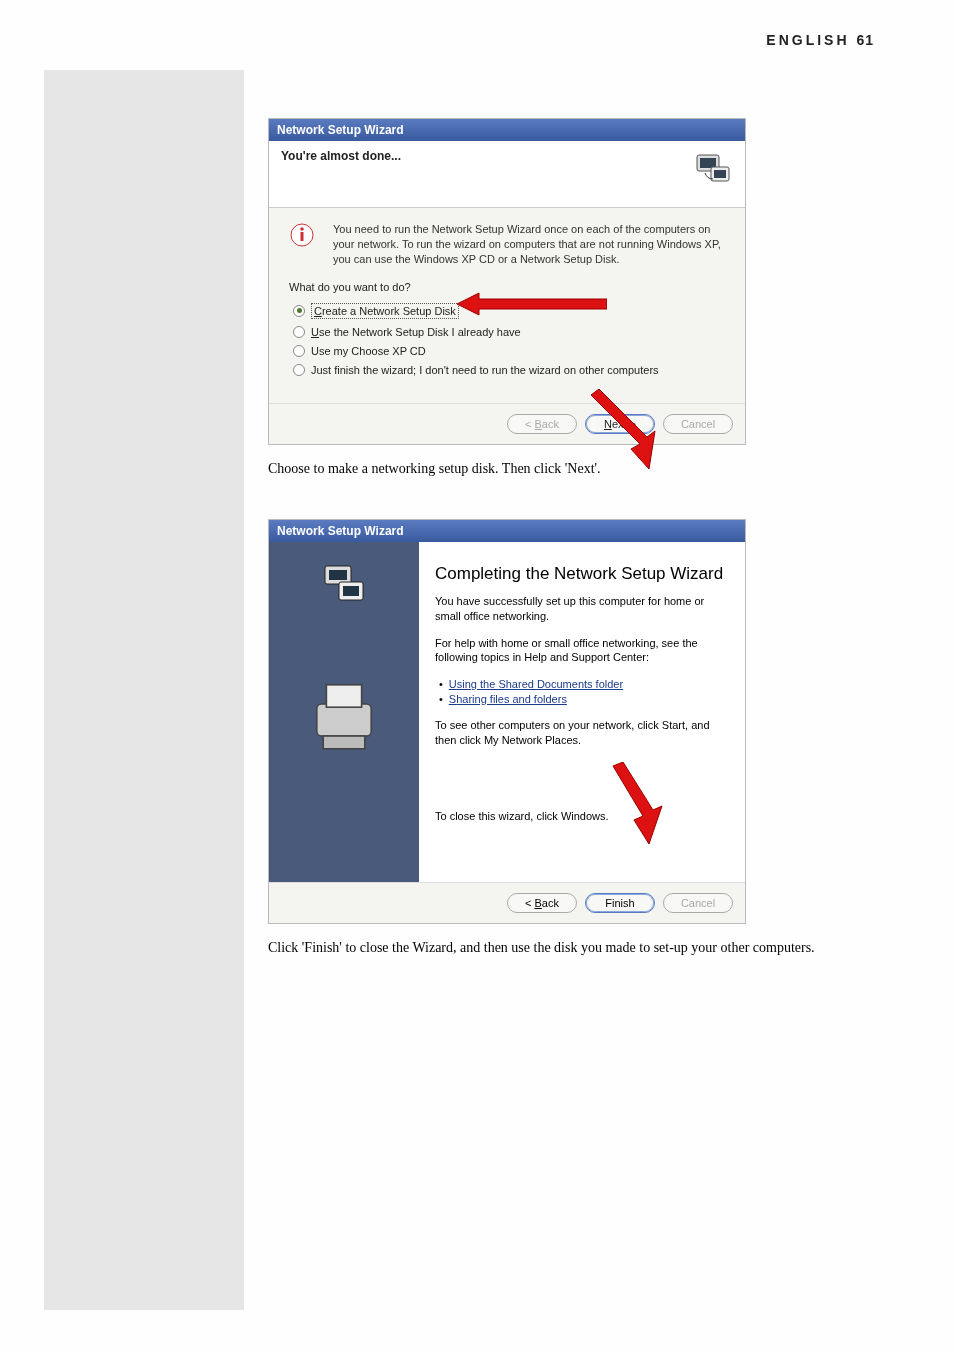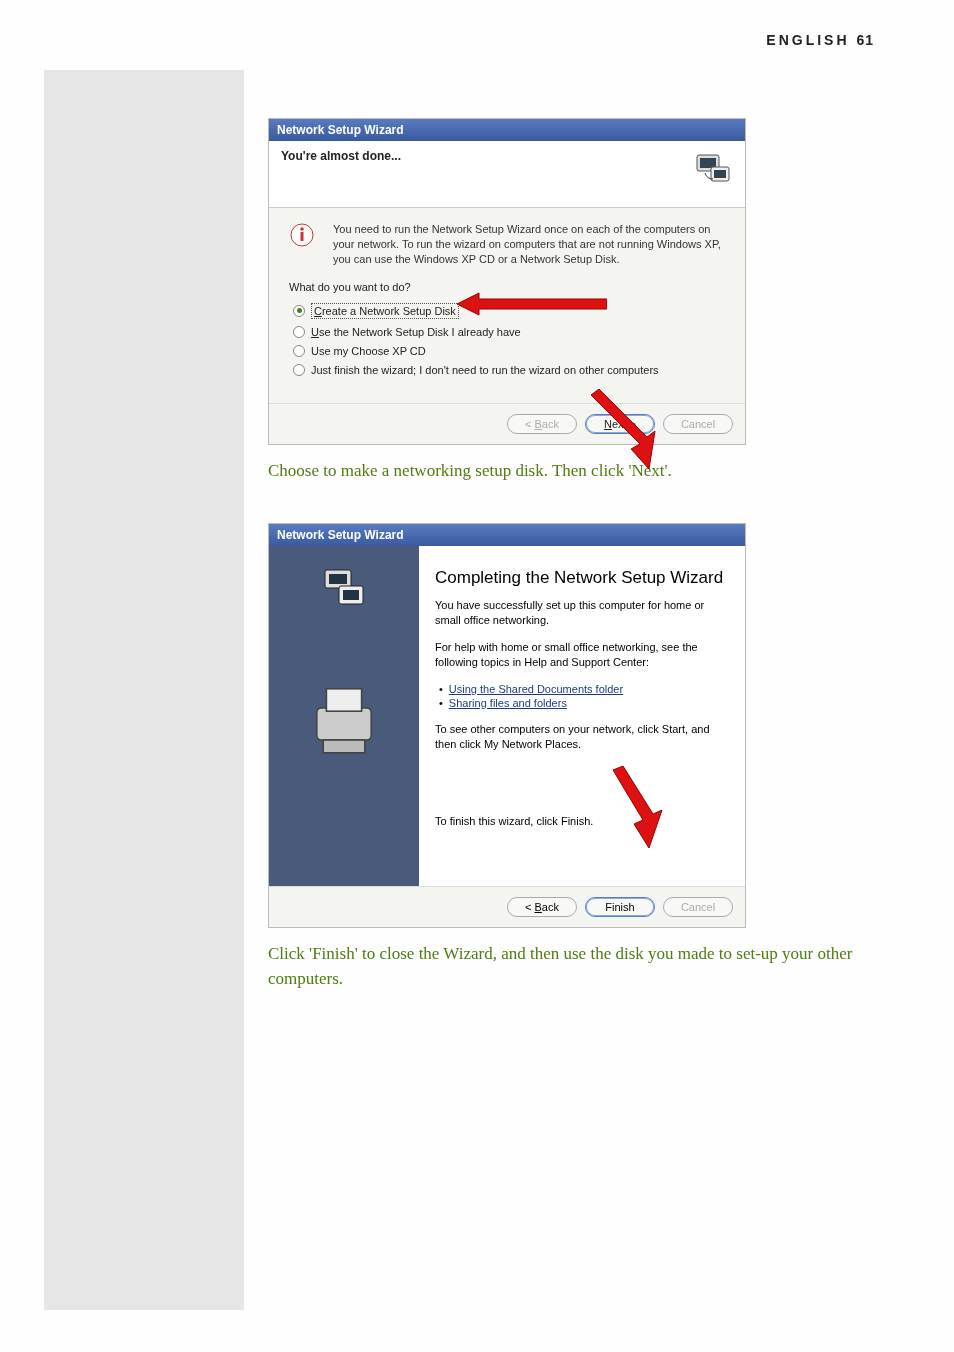--- a/index.html
+++ b/index.html
@@ -149,22 +149,22 @@
   }
   .btn.default {
     border: 1px solid #5a7bbf;
     box-shadow: 0 0 0 1px #8aa8dd inset;
   }
   .btn.disabled {
     color: #aaa;
   }
   .caption {
     font-family: Georgia, "Times New Roman", serif;
-    font-size: 17px;
-    color: #4d7c0f;
+    font-size: 14px;
+    color: #000000;
     line-height: 1.45;
     margin-bottom: 40px;
     width: 600px;
   }
   
   .red-arrow-h {
     position: absolute;
     pointer-events: none;
   }
   
@@ -330,21 +330,21 @@
             <span class="bullet-dot">•</span>
             <span class="link-item"><span style="text-decoration:underline;">U</span><span>sing the Shared Documents folder</span></span>
           </div>
           <div class="row">
             <span class="bullet-dot">•</span>
             <span class="link-item"><span style="text-decoration:underline;">S</span><span>haring files and folders</span></span>
           </div>
         </div>
         <div class="d2-p">To see other computers on your network, click Start, and then click My Network Places.</div>
         <div style="height:50px;"></div>
-        <div class="d2-p">To finish this wizard, click Finish.</div>
+        <div class="d2-p">To close this wizard, click Windows.</div>
 
         <svg class="red-arrow-h" style="position:absolute; left:190px; top:220px; width:100px; height:90px;" viewBox="0 0 100 90">
           <polygon points="40,82 25,58 34,54 4,4 14,0 44,48 53,44" fill="#d11" stroke="#900" stroke-width="1"></polygon>
         </svg>
       </div>
     </div>
     <div class="d2-button-row">
       <div class="btn"><span>&lt; </span><span class="underline-char">B</span><span>ack</span></div>
       <div class="btn default">Finish</div>
       <div class="btn disabled">Cancel</div>

